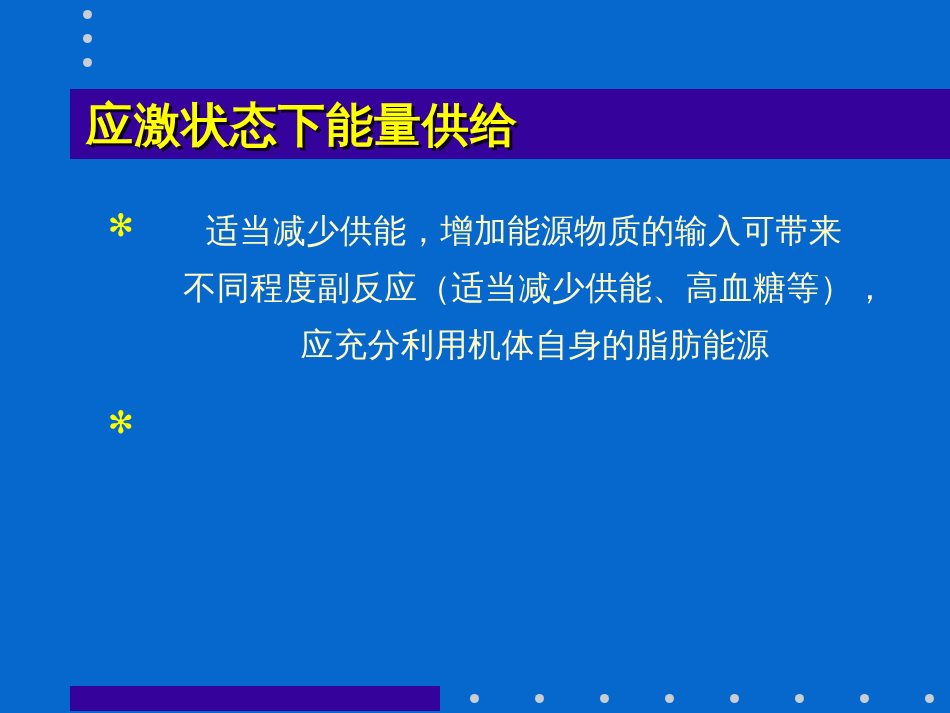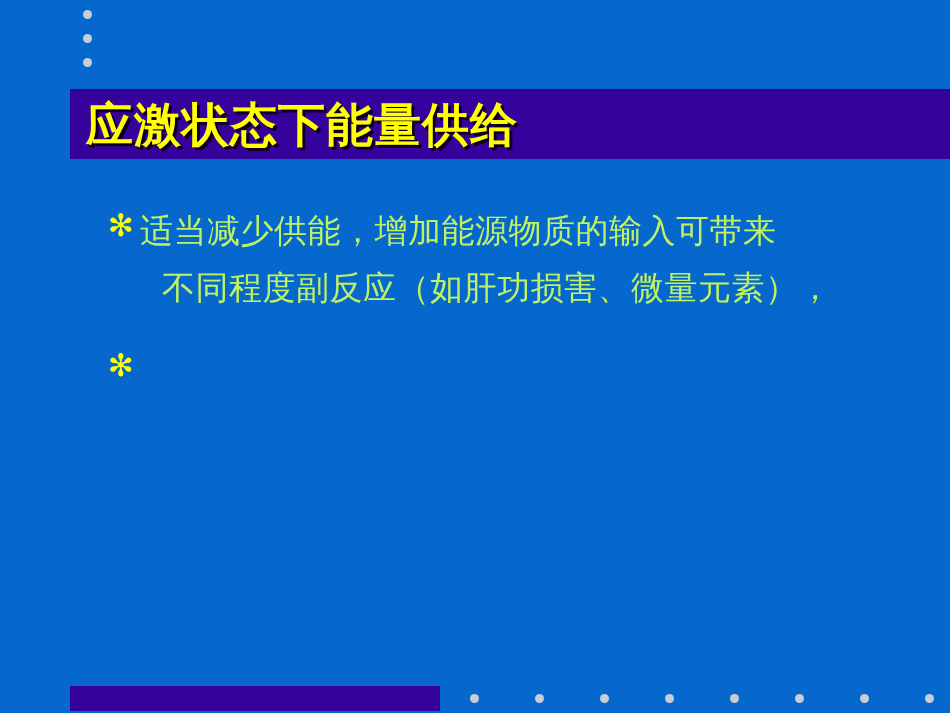--- a/index.html
+++ b/index.html
@@ -86,26 +86,27 @@
     color: #ffff00;
     font-size: 31px;
     line-height: 40px;
     text-align: left;
     font-family: "DejaVu Sans", "Liberation Sans", sans-serif;
   }
   .bullet-lines {
     margin-left: 32px;
   }
   .bullet-line {
-    color: #bef264;
+    color: #fef9c3;
     font-size: 33px;
     line-height: 57px;
     white-space: nowrap;
     letter-spacing: 0.5px;
     font-family: "Liberation Serif", "DejaVu Serif", serif;
+    text-align: center;
   }
   .bullet-line.indent { padding-left: 22px; }
 
   
   .bottom-bar {
     position: absolute;
     left: 70px;
     top: 686px;
     width: 370px;
     height: 25px;
@@ -143,21 +144,22 @@
   <div class="title-band">
     <div class="title-text">应激状态下能量供给</div>
   </div>
 
   <div class="body-area">
 
     <div class="bullet">
       <span class="bullet-marker">✻</span>
       <div class="bullet-lines">
         <div class="bullet-line">适当减少供能，增加能源物质的输入可带来</div>
-        <div class="bullet-line indent">不同程度副反应（如肝功损害、微量元素），</div>
+        <div class="bullet-line indent">不同程度副反应（适当减少供能、高血糖等），</div>
+        <div class="bullet-line indent">应充分利用机体自身的脂肪能源</div>
       </div>
     </div>
 
     <div class="bullet">
       <span class="bullet-marker">✻</span>
       <div class="bullet-lines">
       </div>
     </div>
 
   </div>

